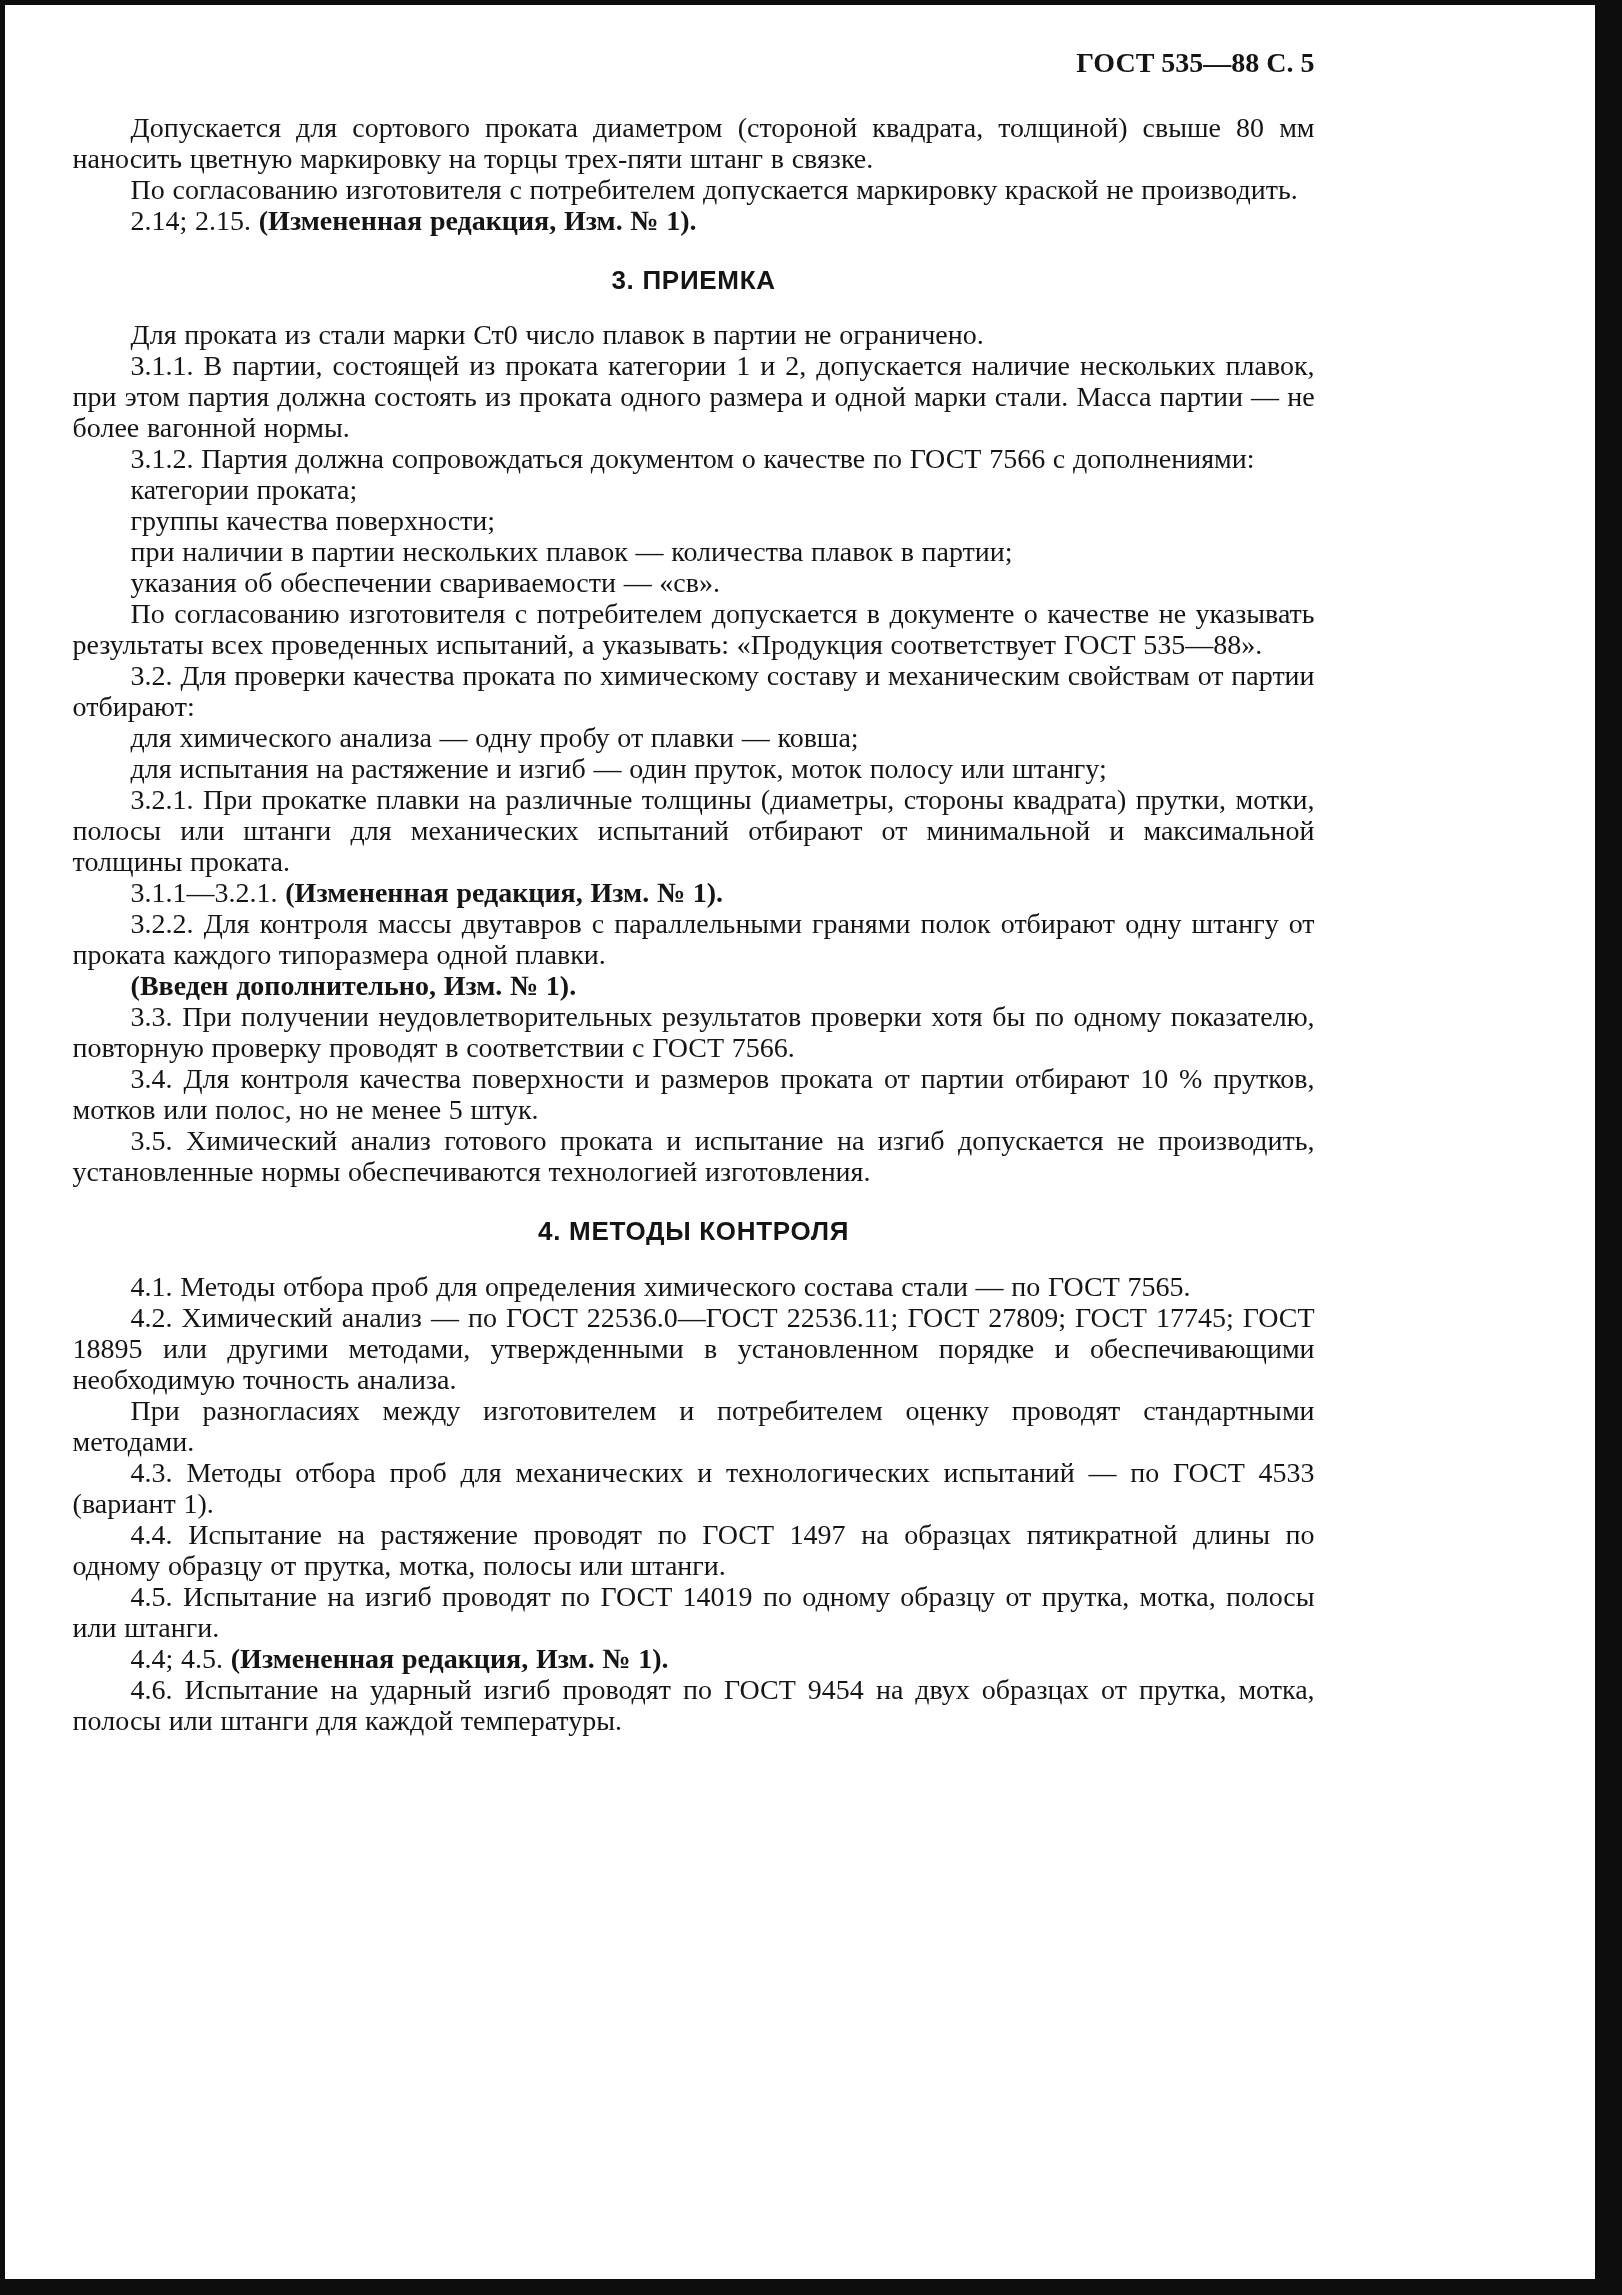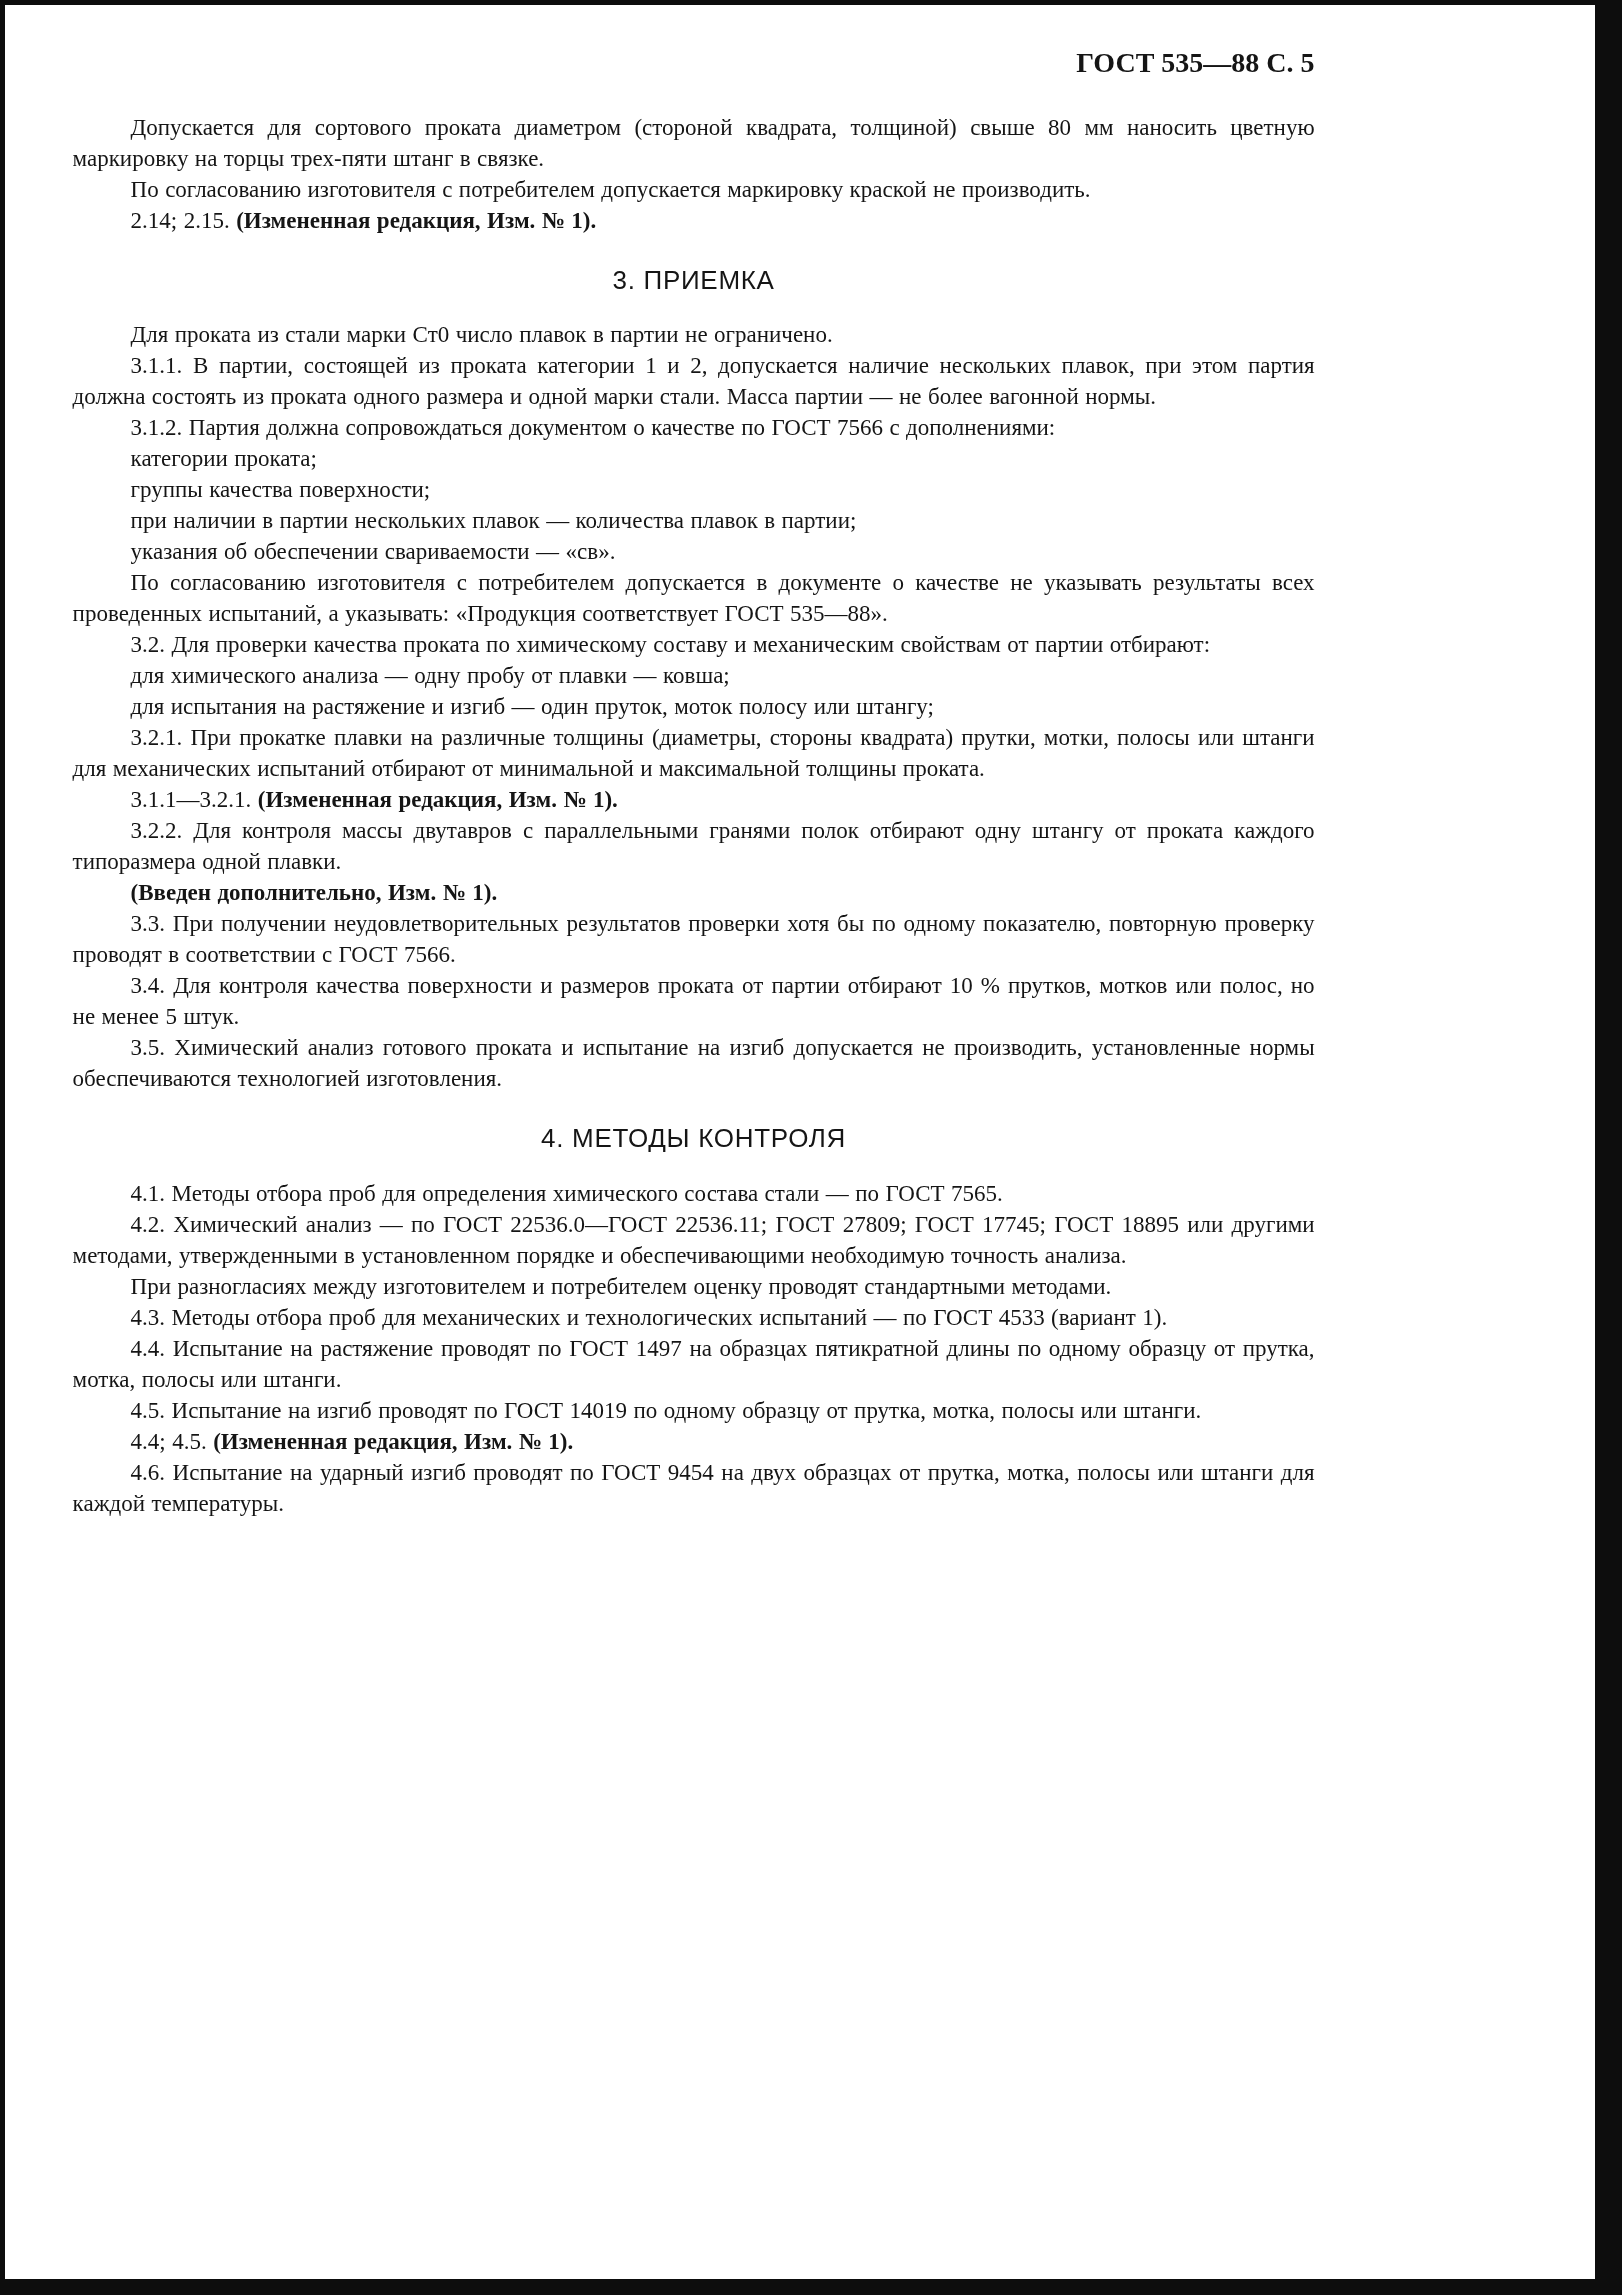--- a/index.html
+++ b/index.html
@@ -26,30 +26,30 @@
   }
   .doc-header {
     font-weight: bold;
     font-size: 28px;
     line-height: 31px;
     text-align: right;
     margin: 0 0 34px 0;
   }
   .section-heading {
     font-family: "Liberation Sans", "DejaVu Sans", sans-serif;
-    font-weight: normal;
+    font-weight: bold;
     font-size: 26px;
     line-height: 31px;
     text-align: center;
     letter-spacing: 0.7px;
     margin: 29px 0 23.6px 0;
   }
   p.para {
     margin: 0;
-    font-size: 23px;
+    font-size: 28px;
     line-height: 31px;
     text-align: justify;
     text-indent: 58px;
     word-spacing: 0.7px;
   }
   p.para .b { font-weight: bold; }
 </style>
 </head>
 <body>
 

